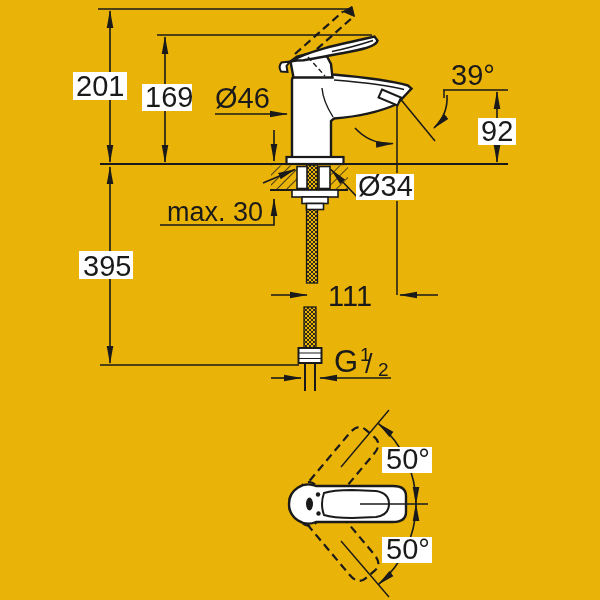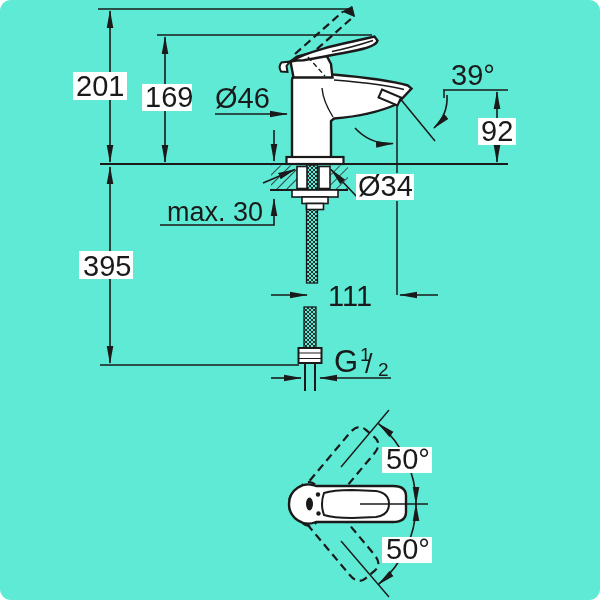--- a/index.html
+++ b/index.html
@@ -1,16 +1,16 @@
 <!DOCTYPE html>
 <html><head>
 <meta charset="utf-8">
 <style>
   html,body{margin:0;padding:0;background:#ffffff;}
-  .stage{position:relative;width:600px;height:600px;background:#5eead4;overflow:hidden;border-radius:11px;}
+  .stage{position:relative;width:600px;height:600px;background:#eab308;overflow:hidden;}
   svg text{font-family:"Liberation Sans","DejaVu Sans",sans-serif;fill:#1a1a1a;}
   .dimtxt{font-size:29px;}
   .dimtxt-sm{font-size:27px;}
   .dimtxt-lg{font-size:31px;}
   .fractxt{font-size:19px;}
   .slashtxt{font-size:27px;}
 </style>
 </head>
 <body>
 

